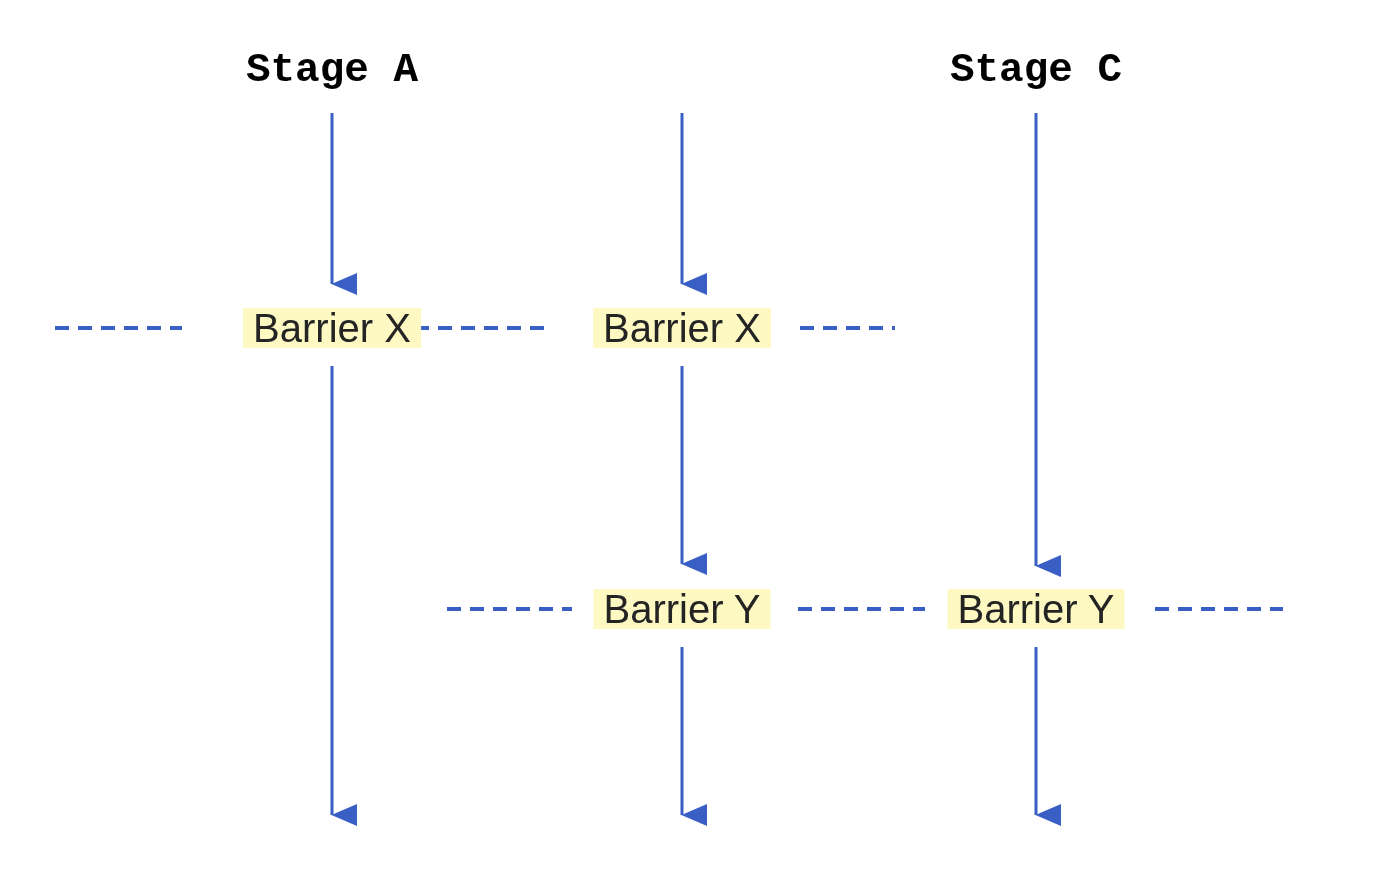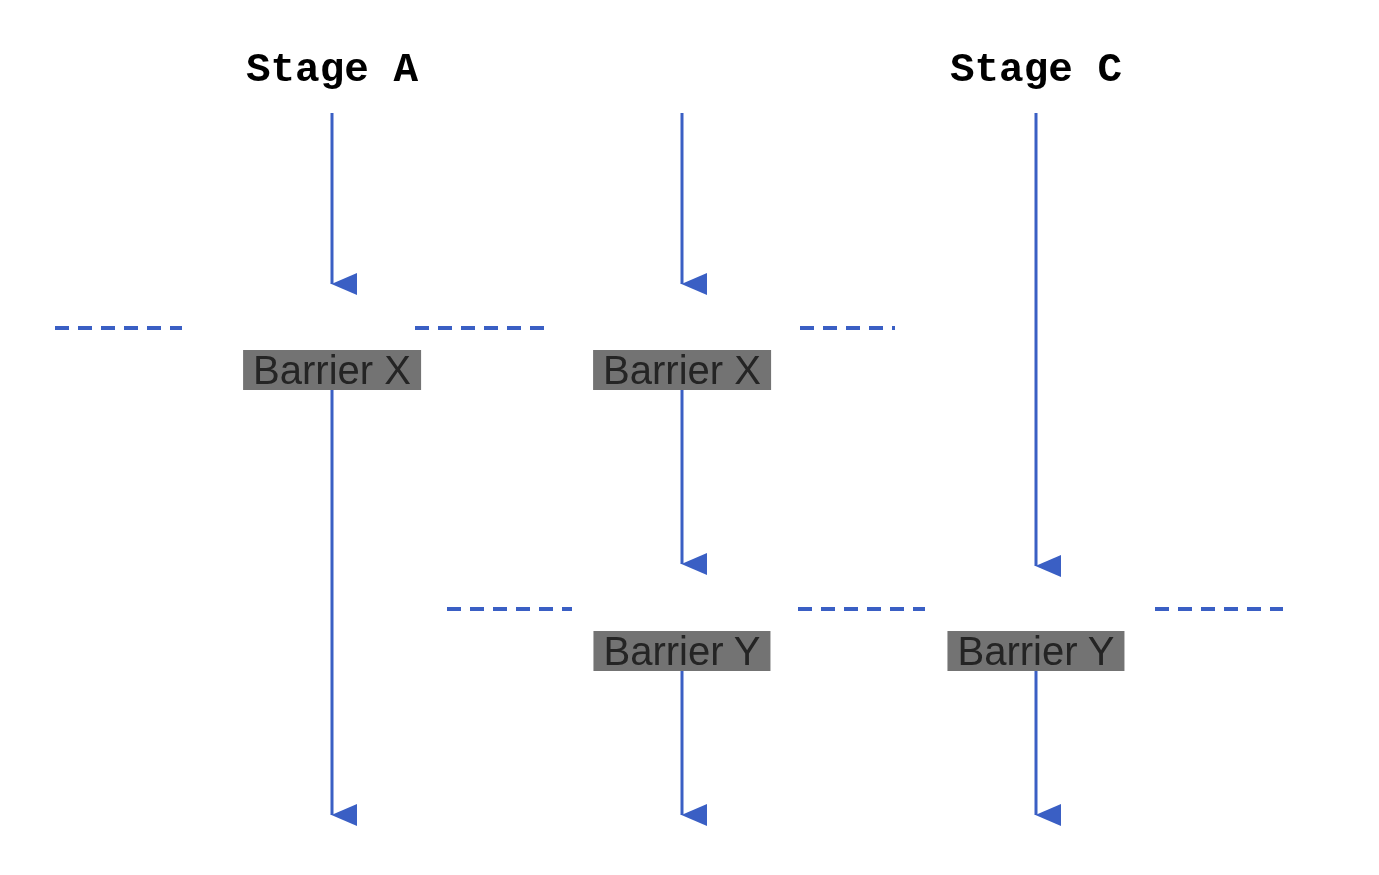--- a/index.html
+++ b/index.html
@@ -36,25 +36,24 @@
     transform: translateX(-50%);
     line-height: 1;
   }
   .barrier-label {
     position: absolute;
     font-family: "Liberation Sans", sans-serif;
     font-weight: 400;
     font-size: 40px;
     color: #242424;
     white-space: nowrap;
-    background: #737373;
+    background: #fef9c3;
     padding: 0 10px;
     transform: translate(-50%, -50%);
     line-height: 1;
-    margin-top: 42px;
   }
 </style>
 </head>
 <body>
 
 <div id="canvas">
 
   <svg id="diagram-svg" viewBox="0 0 1379 875" xmlns="http://www.w3.org/2000/svg">
     <defs>
       <marker id="arrowhead" markerWidth="8" markerHeight="9" refX="4" refY="8.4" orient="auto" markerUnits="strokeWidth">

